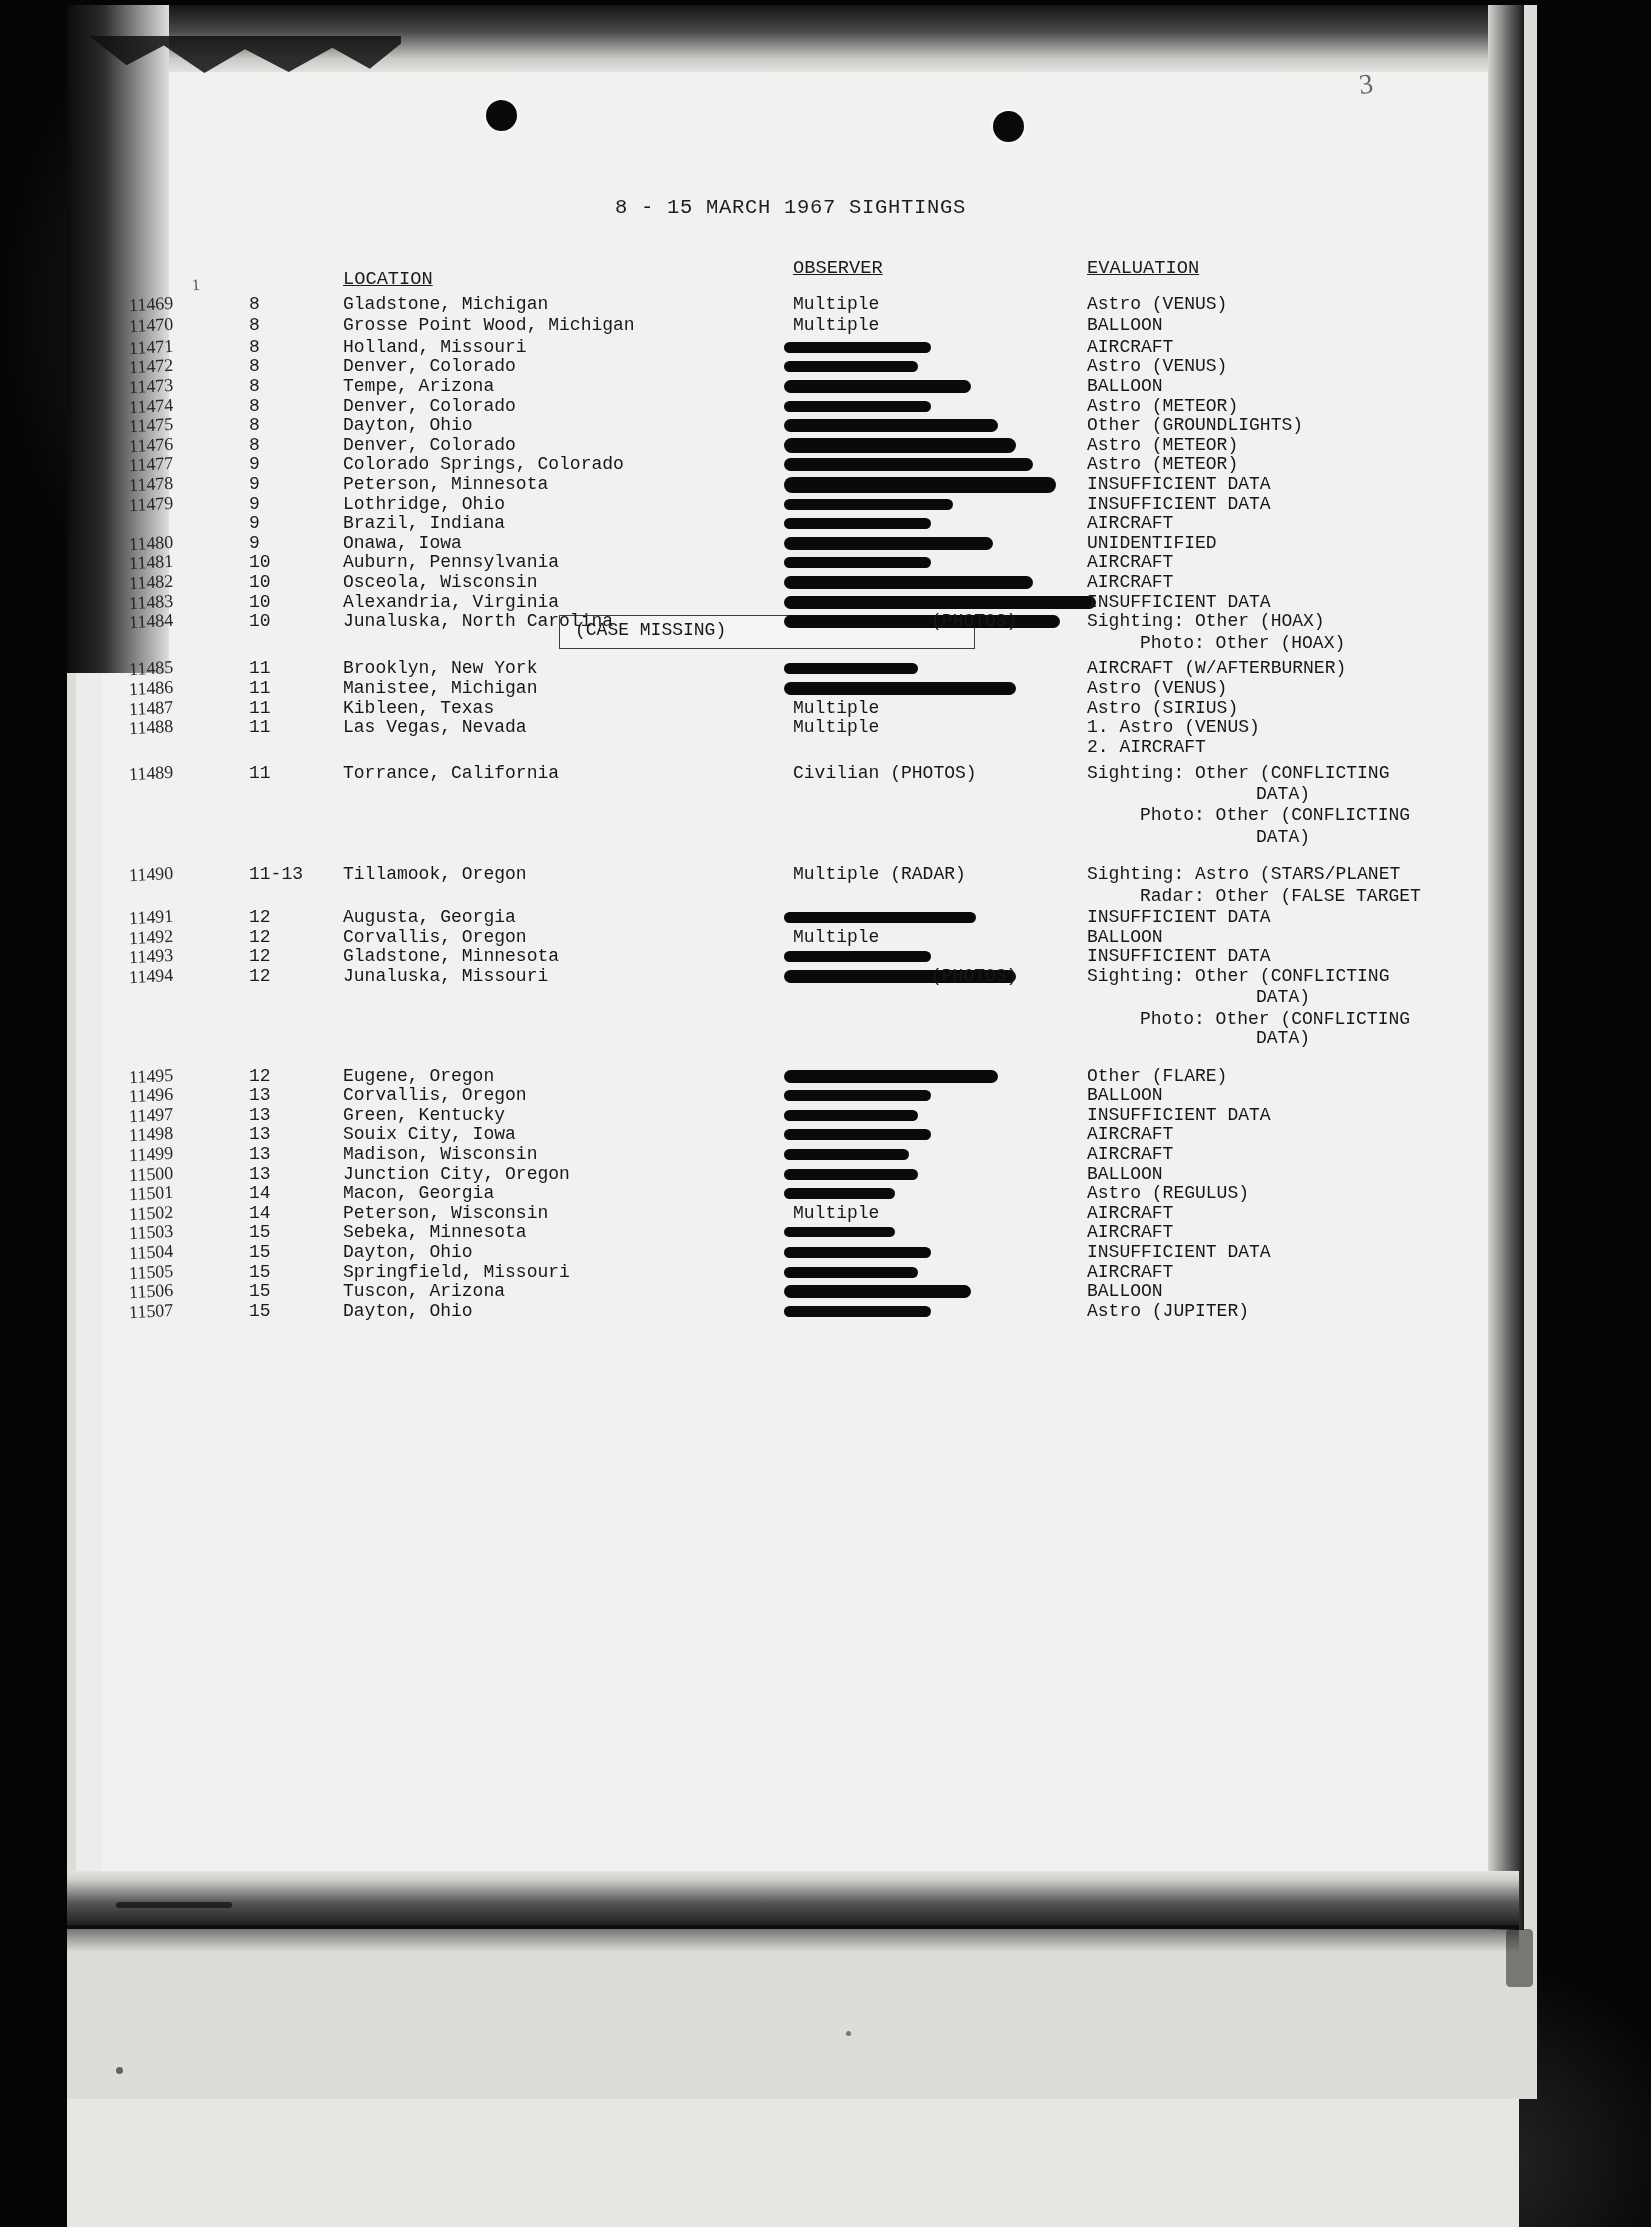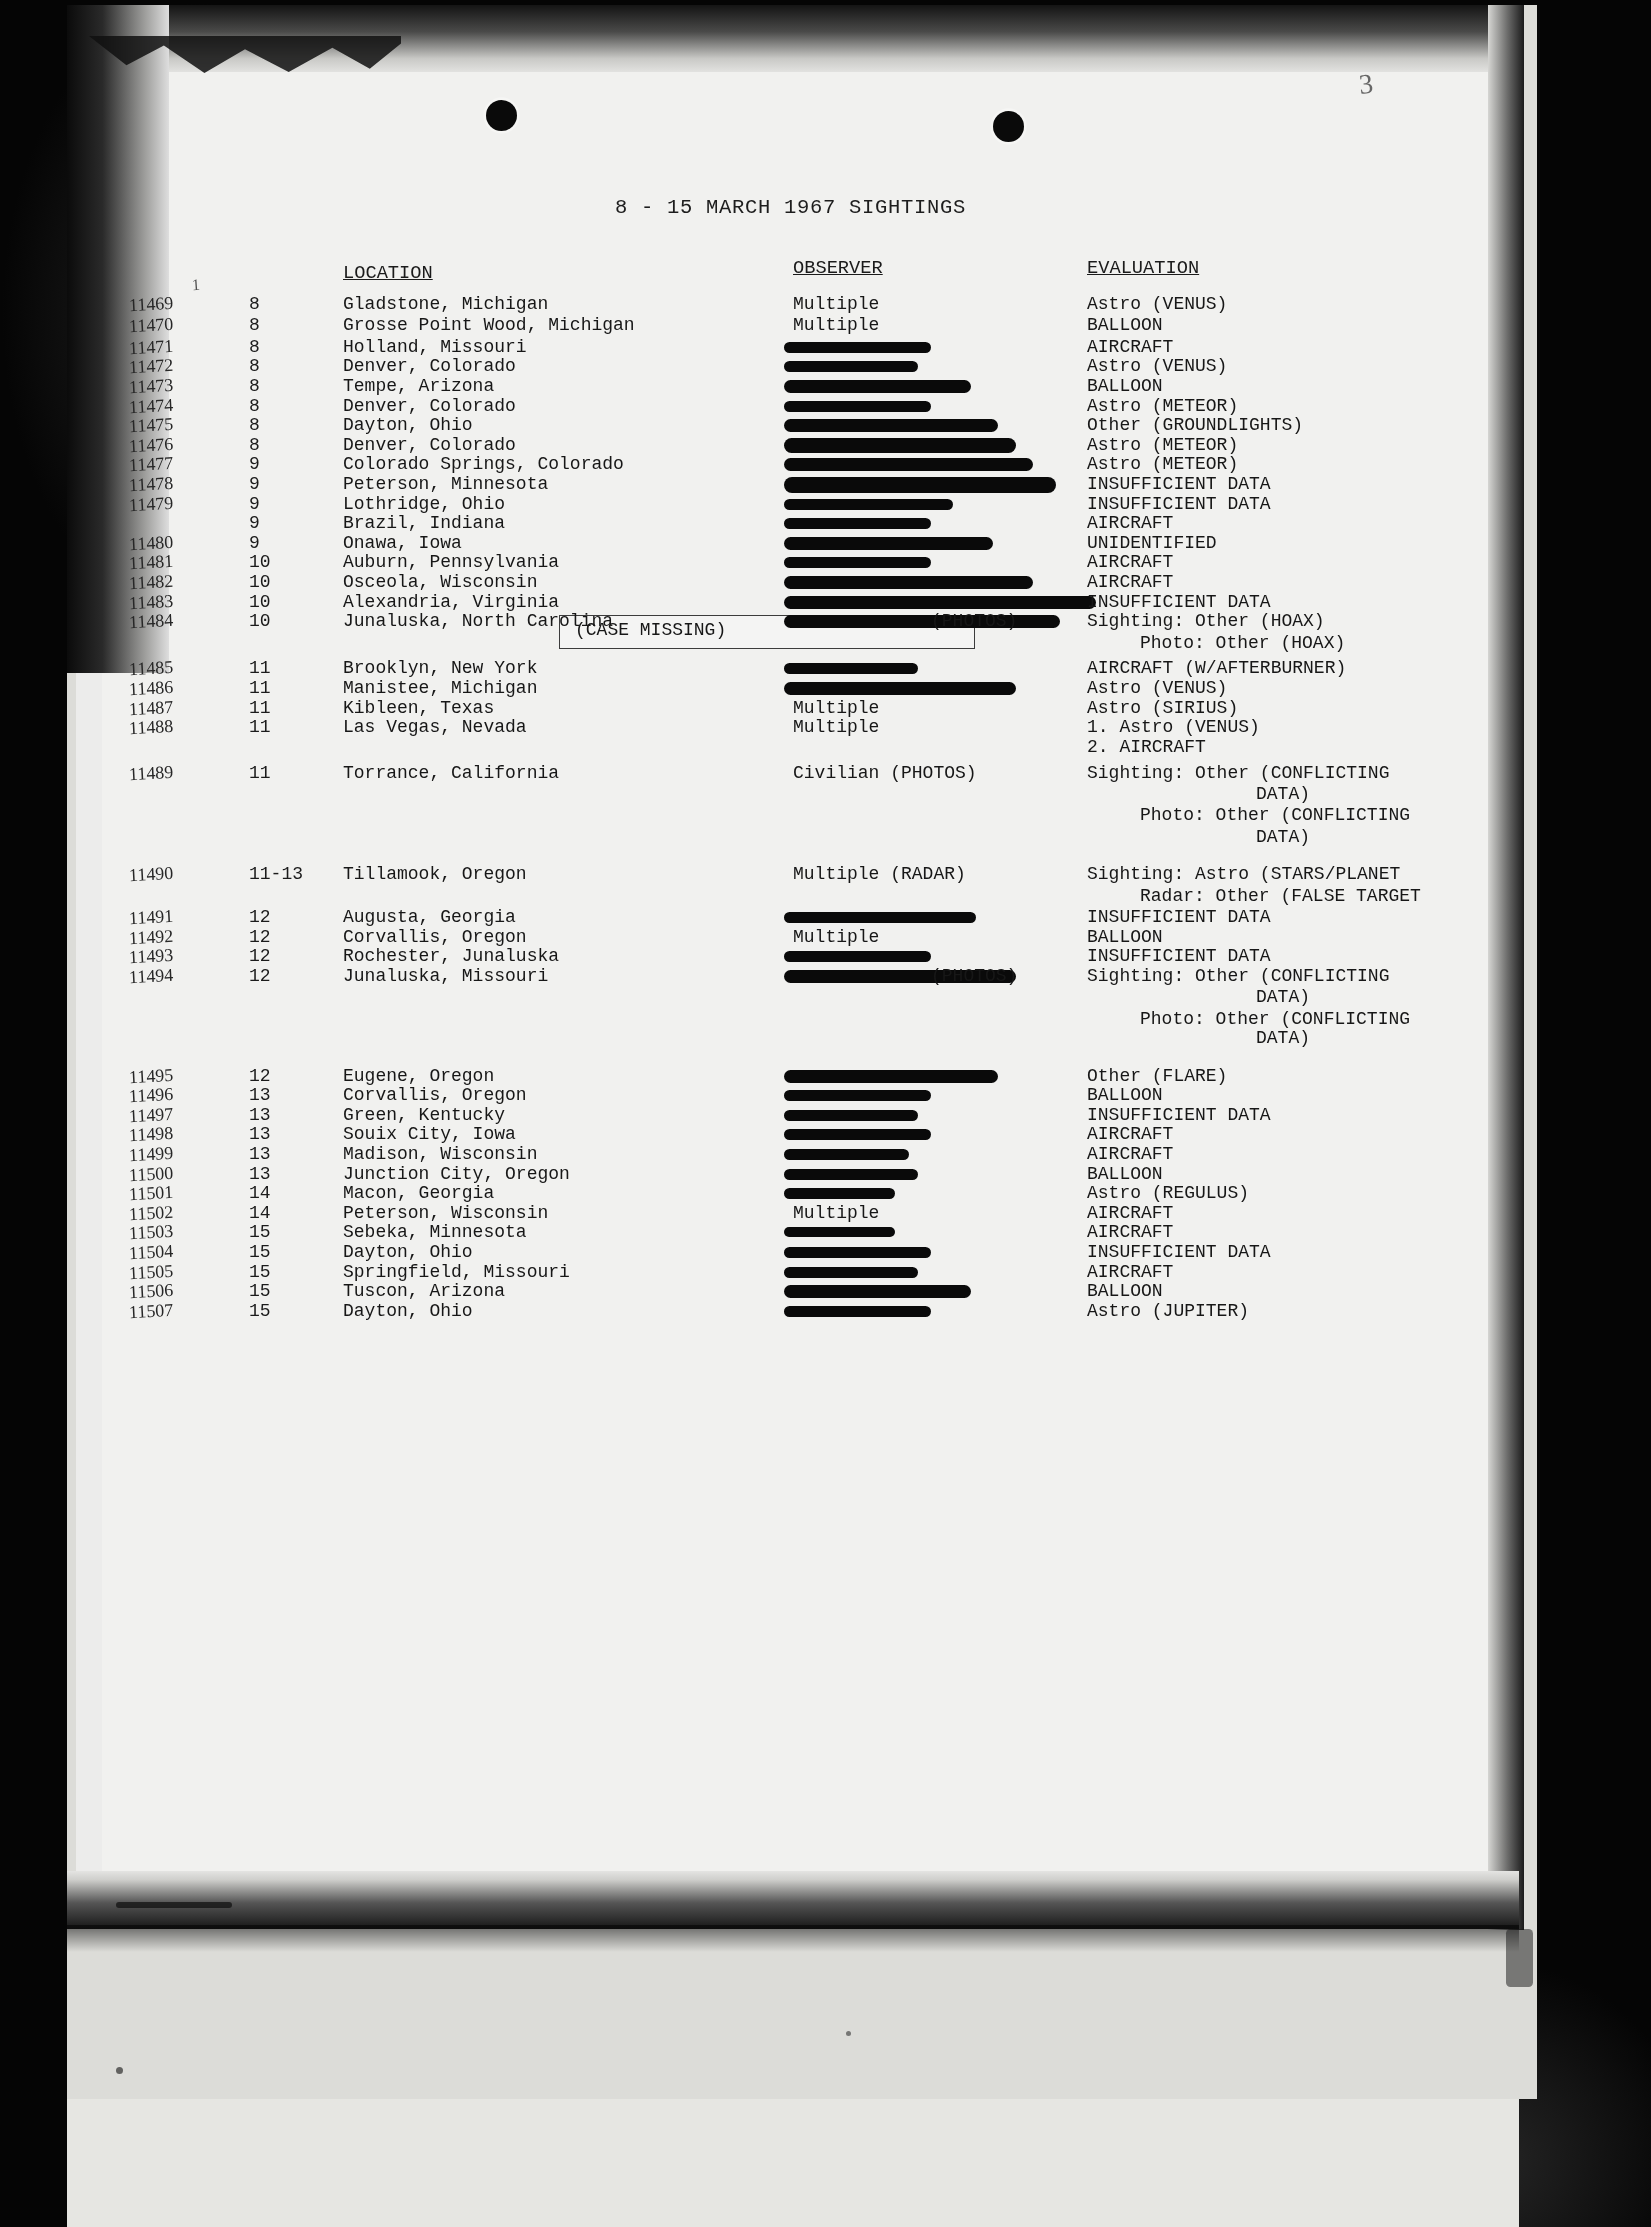--- a/index.html
+++ b/index.html
@@ -115,21 +115,21 @@
     white-space:nowrap;
   }
 
   
   .col-head {
     position:absolute;
     font-size:18.7px;
     color:#1b1b1b;
     white-space:nowrap;
   }
-  #head-location { left:343px; top:262px; text-decoration:underline; }
+  #head-location { left:343px; top:268px; text-decoration:underline; }
   #head-observer { left:793px; top:257px; text-decoration:underline; }
   #head-eval     { left:1087px; top:257px; text-decoration:underline; }
 
   
   #case-head {
     position:absolute; left:192px; top:276px;
     font-family:"Liberation Serif", serif;
     font-size:16px; color:#2a2a2a;
     transform:rotate(-4deg);
     opacity:0.8;
@@ -439,21 +439,21 @@
       <div class="row" style="top: 927px;">
         <div class="hw-num">11492</div>
         <div class="day">12</div>
         <div class="location">Corvallis, Oregon</div>
         <div class="observer">Multiple</div>
         <div class="evaluation">BALLOON</div>
       </div>
       <div class="row" style="top: 946px;">
         <div class="hw-num">11493</div>
         <div class="day">12</div>
-        <div class="location">Rochester, Junaluska</div>
+        <div class="location">Gladstone, Minnesota</div>
         <div class="redact r2" style="left: 784px; top: 4.5px; width: 147px; height: 11.6px;"></div>
         <div class="evaluation">INSUFFICIENT DATA</div>
       </div>
       <div class="row" style="top: 966px;">
         <div class="hw-num">11494</div>
         <div class="day">12</div>
         <div class="location">Junaluska, Missouri</div>
         <div class="redact r2" style="left: 784px; top: 3.6px; width: 232px; height: 13.4px;"></div>
         <div class="observer" style="left: 931px;">(PHOTOS)</div>
         <div class="evaluation">Sighting: Other (CONFLICTING</div>

